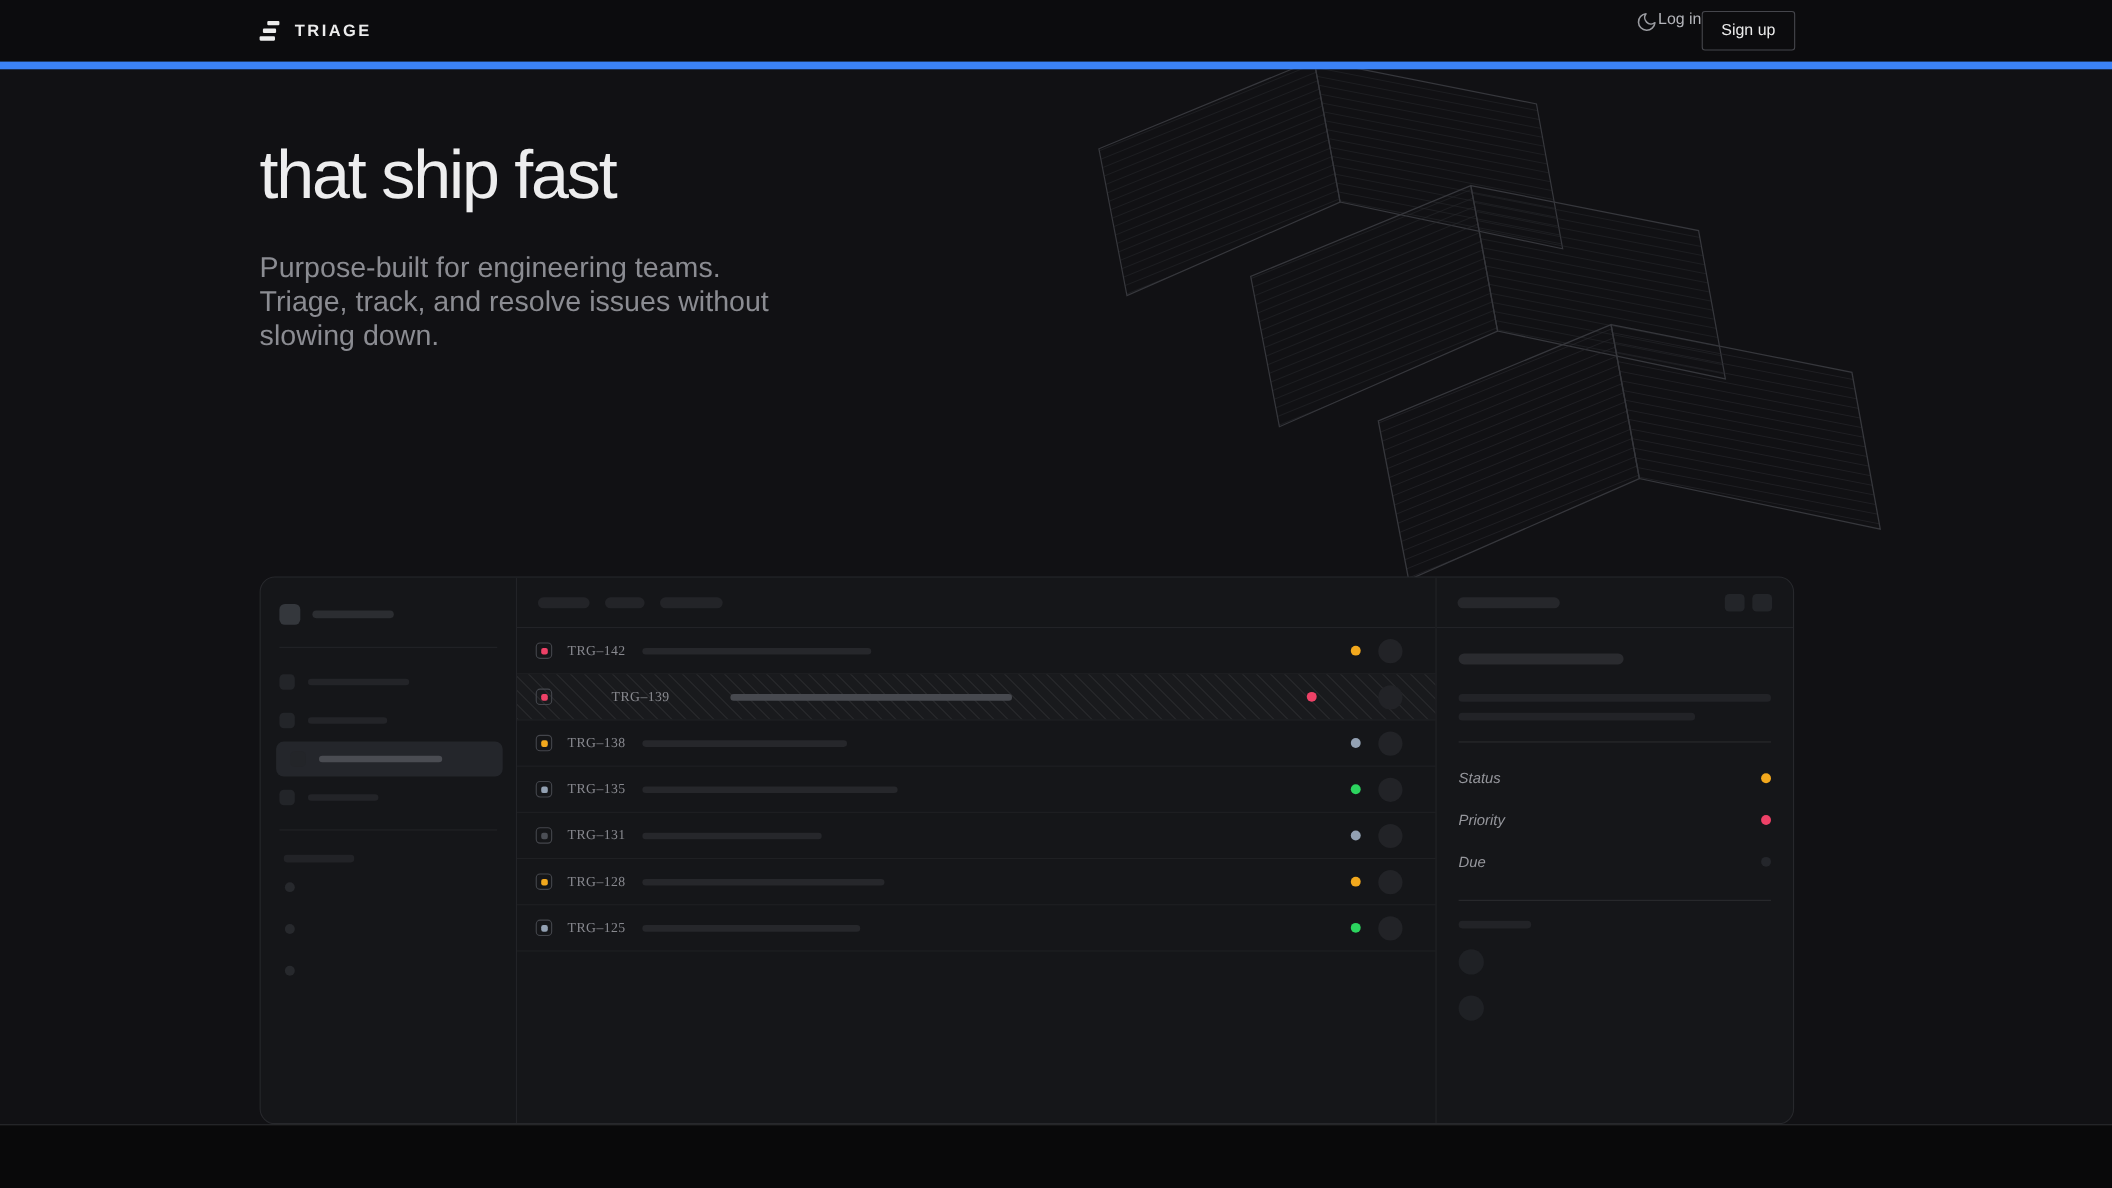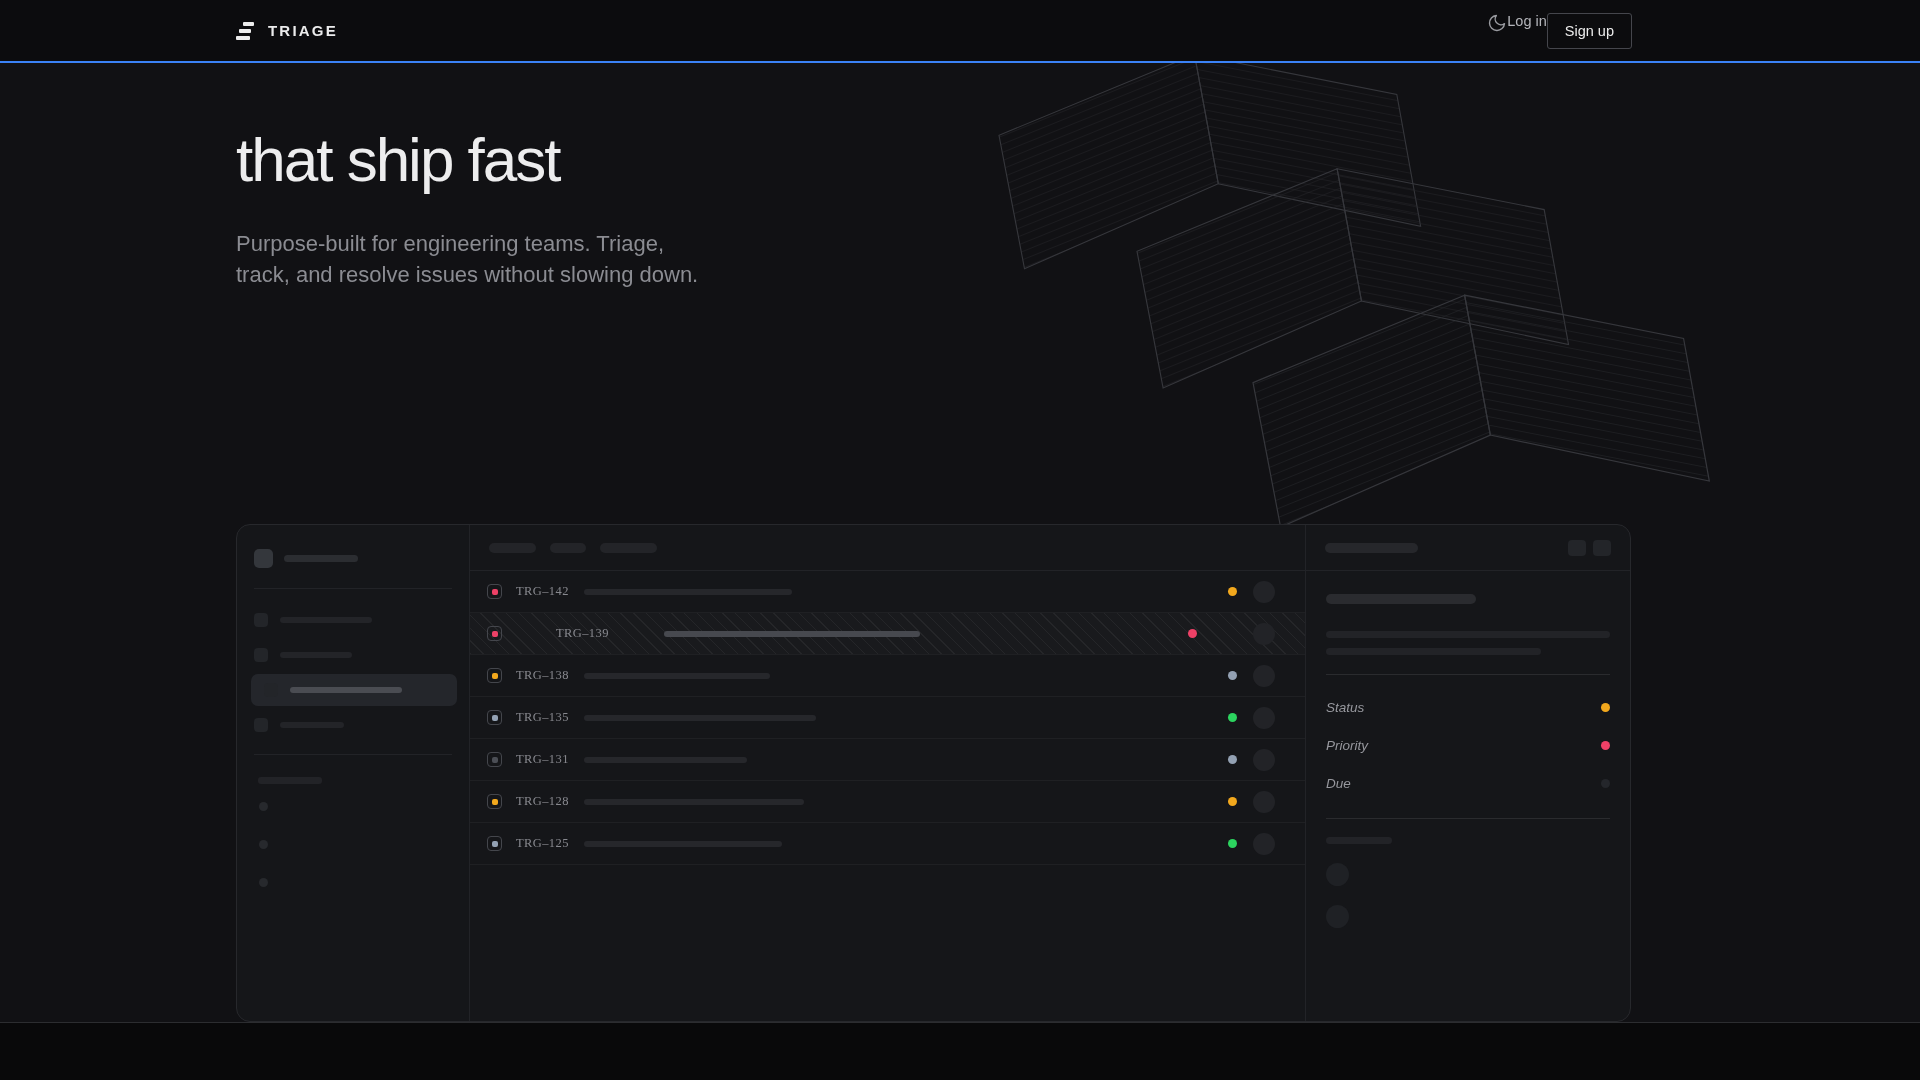--- a/index.html
+++ b/index.html
@@ -3,21 +3,21 @@
 <meta charset="utf-8">
 <style>
   * { box-sizing: border-box; margin: 0; padding: 0; }
   html, body { background: #09090a; }
   body { font-family: "Liberation Sans", sans-serif; }
   .page { position: relative; width: 1920px; height: 1080px; background: #111114; overflow: hidden; }
 
   
   .navbar {
     position: relative; z-index: 3;
-    height: 63px; background: #0c0c0e; border-bottom: 2px solid #3b82f6;
+    height: 63px; background: #0c0c0e; border-bottom: 7px solid #3b82f6;
     display: flex; align-items: center; justify-content: space-between;
     padding: 0 288px 0 236px;
   }
   .brand { display: flex; align-items: center; gap: 12px; cursor: pointer; }
   .brand-icon { display: flex; flex-direction: column; gap: 3px; width: 20px; }
   .brand-icon span { height: 4px; background: #ececec; border-radius: 1px; }
   .brand-icon .b1 { width: 11px; margin-left: 7px; }
   .brand-icon .b2 { width: 12px; margin-left: 3px; }
   .brand-icon .b3 { width: 14px; margin-left: 0; }
   .brand-name { color: #ececec; font-size: 15px; font-weight: bold; letter-spacing: 2.2px; }
@@ -25,21 +25,21 @@
   .theme-btn { background: none; border: none; cursor: pointer; display: flex; align-items: center; }
   .login-link { color: #b4b5ba; font-size: 14.5px; text-decoration: none; cursor: pointer; }
   .signup-btn {
     background: transparent; color: #ececec; font-size: 14.5px; font-family: inherit;
     border: 1px solid #45464c; border-radius: 3px; padding: 9px 17px; cursor: pointer;
   }
 
   
   .hero { position: relative; z-index: 1; padding: 65px 0 0 236px; }
   .hero-title { color: #ededee; font-size: 62px; line-height: 64px; font-weight: 500; letter-spacing: -2px; }
-  .hero-sub { margin-top: 36px; max-width: 475px; color: #8b8c92; font-size: 22px; line-height: 31px; }
+  .hero-sub { margin-top: 36px; max-width: 475px; color: #8b8c92; font-size: 26px; line-height: 31px; }
   .cta-btn {
     margin-top: 54px; height: 51px; padding: 0 26px;
     display: inline-flex; align-items: center; gap: 14px;
     background: #e9e9e7; color: #17181a; border: none; border-radius: 2px;
     font-size: 16.5px; font-weight: bold; font-family: inherit; cursor: pointer;
   }
   .cta-arrow { font-size: 19px; font-weight: normal; line-height: 1; }
 
   
   .wireframe { position: absolute; left: 985px; top: 42px; z-index: 0; pointer-events: none; }

